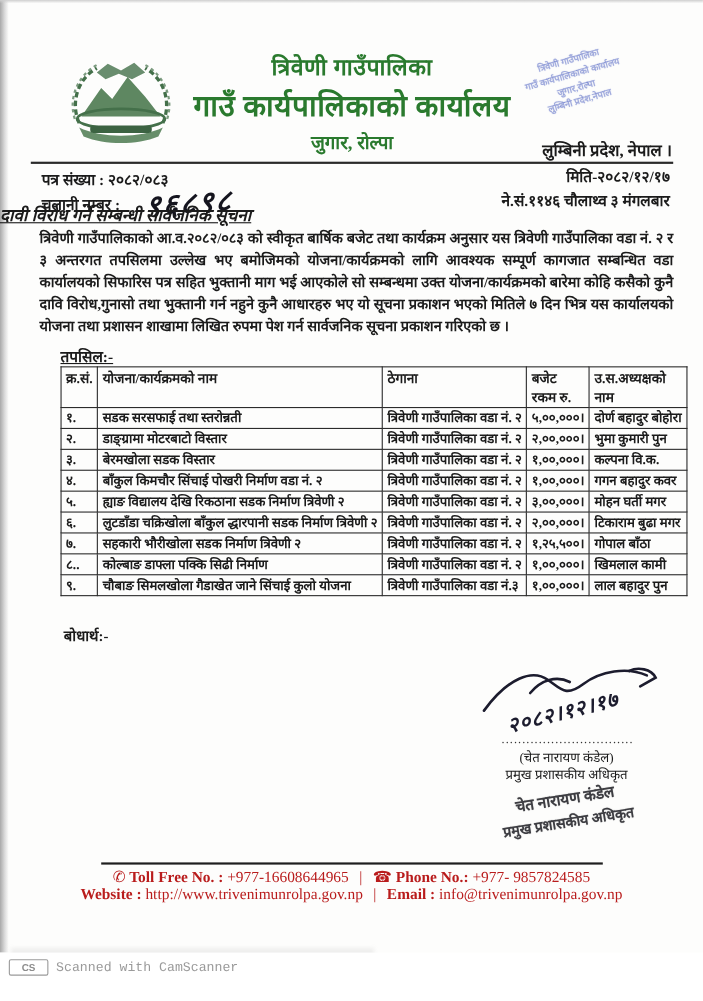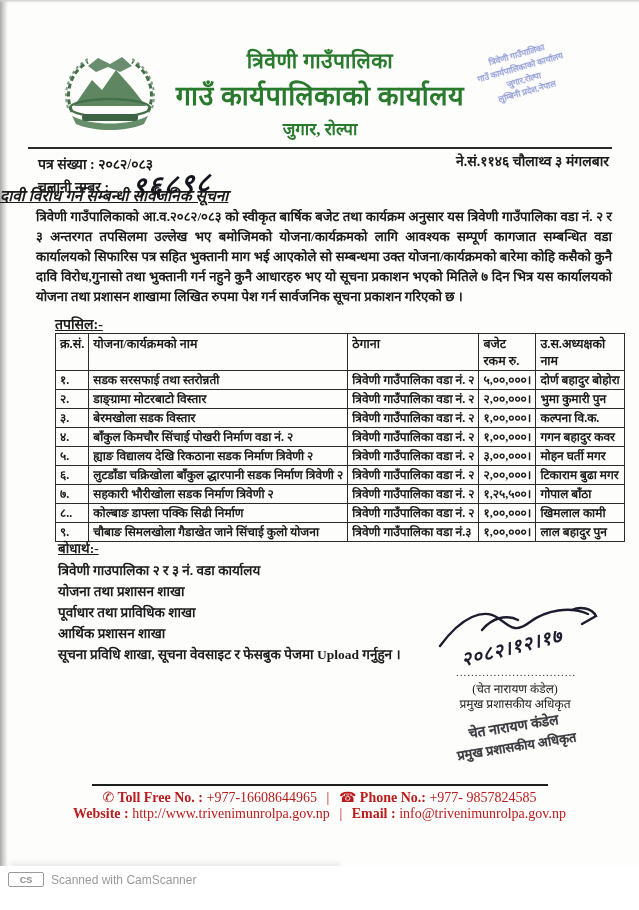--- a/index.html
+++ b/index.html
@@ -48,21 +48,21 @@
 
   
   table.plans { position:absolute; left:55px; top:333px; width:533px; border-collapse:collapse;
     font-size:12px; font-weight:bold; }
   table.plans th, table.plans td { border:1.4px solid #2b2b2b; padding:1px 4px; text-align:left; vertical-align:top; }
   table.plans th { height:36px; font-size:12.5px; }
   table.plans td { height:19px; line-height:16px; white-space:nowrap; overflow:hidden; }
 
   
   .cc { position:absolute; left:58px; top:539px; font-size:13.5px; font-weight:bold; }
-  .cc-label { text-decoration:underline; margin-bottom:4px; }
+  .cc-label { margin-bottom:4px;margin-top:30px; }
   .cc-item { margin-top:7px; line-height:14px; }
 
   
   .sig-block { position:absolute; left:412px; top:604px; width:206px; text-align:center; }
   .sig-svg { position:absolute; left:10px; top:0; }
   .sig-date { position:absolute; left:48px; top:30px; font-size:19px; font-weight:bold; font-style:italic;
     color:#1c1c2e; transform:rotate(-14deg); letter-spacing:1px; }
   .sig-dots { position:absolute; left:34px; top:62px; width:140px; font-size:11px; letter-spacing:1px; color:#333; }
   .sig-name { position:absolute; left:0; top:76px; width:100%; font-size:12px; }
   .sig-desig { position:absolute; left:0; top:91px; width:100%; font-size:12px; }
@@ -78,21 +78,21 @@
   .foot-line.l2 { top:806px; }
   .foot-line .sep { padding:0 6px; font-weight:normal; }
   .foot-line .val { font-weight:normal; }
   .icon-glyph { font-weight:normal; }
 
   
   .cs-row { position:absolute; left:8px; top:872px; display:flex; align-items:center; gap:7px; color:#9a9a9a; }
   .cs-badge { width:36px; height:15px; border:1.6px solid #9a9a9a; border-radius:2px;
     font-family:"Liberation Sans","DejaVu Sans",sans-serif; font-size:9px; font-weight:bold;
     display:flex; align-items:center; justify-content:center; color:#8c8c8c; }
-  .cs-label { font-family:Liberation Sans, sans-serif; font-size:12px; }
+  .cs-label { font-family:Liberation Mono, monospace; font-size:12px; }
 </style>
 </head>
 <body>
 
 <div class="page">
   <div class="edge-left"></div>
   <div class="edge-top"></div>
   <div class="smudge"></div>
 
   <div class="logo">
@@ -117,28 +117,30 @@
     <div class="head-addr">जुगार, रोल्पा</div>
   </div>
 
   <div class="head-stamp">
       <div>त्रिवेणी गाउँपालिका</div>
       <div>गाउँ कार्यपालिकाको कार्यालय</div>
       <div>जुगार,रोल्पा</div>
       <div>लुम्बिनी प्रदेश,नेपाल</div>
     </div>
 
+  <div class="province">लुम्बिनी प्रदेश, नेपाल ।</div>
   <div class="head-rule"></div>
 
   <div class="meta-left">
     <div>पत्र संख्या : २०८२/०८३</div>
     <div>चलानी नम्बर :</div>
   </div>
   <div class="chalani-hand">९६८९८</div>
   <div class="meta-right">
+    <div>मिति-२०८२/१२/१७</div>
     <div>ने.सं.११४६ चौलाथ्व ३  मंगलबार</div>
   </div>
 
   <div class="title">दावी विरोध गर्ने सम्बन्धी सार्वजनिक सूचना</div>
   <div class="body-par">त्रिवेणी गाउँपालिकाको आ.व.२०८२/०८३ को स्वीकृत बार्षिक बजेट तथा कार्यक्रम अनुसार यस त्रिवेणी गाउँपालिका वडा नं. २ र ३ अन्तरगत तपसिलमा उल्लेख भए बमोजिमको योजना/कार्यक्रमको लागि आवश्यक सम्पूर्ण कागजात सम्बन्धित वडा कार्यालयको सिफारिस पत्र सहित भुक्तानी माग भई आएकोले सो सम्बन्धमा उक्त योजना/कार्यक्रमको बारेमा कोहि कसैको कुनै दावि विरोध,गुनासो तथा भुक्तानी गर्न नहुने कुनै आधारहरु भए यो सूचना प्रकाशन भएको मितिले ७ दिन भित्र यस कार्यालयको योजना तथा प्रशासन शाखामा लिखित रुपमा पेश गर्न सार्वजनिक सूचना प्रकाशन गरिएको छ ।</div>
   <div class="tapasil">तपसिल:-</div>
 
   <table class="plans">
     <colgroup>
       <col style="width:33px">
@@ -218,27 +220,20 @@
           <td>चौबाङ सिमलखोला गैडाखेत जाने सिंचाई कुलो योजना</td>
           <td>त्रिवेणी गाउँपालिका वडा नं.३</td>
           <td>१,००,०००।</td>
           <td>लाल बहादुर पुन</td>
         </tr>
       </tbody>
   </table>
 
   <div class="cc">
     <div class="cc-label">बोधार्थ:-</div>
-    <div>
-        <div class="cc-item">त्रिवेणी गाउपालिका २ र ३ नं. वडा कार्यालय</div>
-        <div class="cc-item">योजना तथा प्रशासन शाखा</div>
-        <div class="cc-item">पूर्वाधार तथा प्राविधिक शाखा</div>
-        <div class="cc-item">आर्थिक प्रशासन शाखा</div>
-        <div class="cc-item">सूचना प्रविधि शाखा, सूचना वेवसाइट र फेसबुक पेजमा Upload  गर्नुहुन ।</div>
-      </div>
   </div>
 
   <div class="sig-block">
     <svg class="sig-svg" width="180" height="60" viewBox="0 0 180 60">
       <g fill="none" stroke="#1c1c2e" stroke-width="2.4" stroke-linecap="round">
         <path d="M18,42 C40,12 62,4 76,14 C88,22 92,30 108,18 C124,6 148,2 166,10"></path>
         <path d="M60,26 C70,14 84,10 96,16"></path>
         <path d="M150,6 C158,2 170,4 174,12 L160,20"></path>
       </g>
     </svg>

